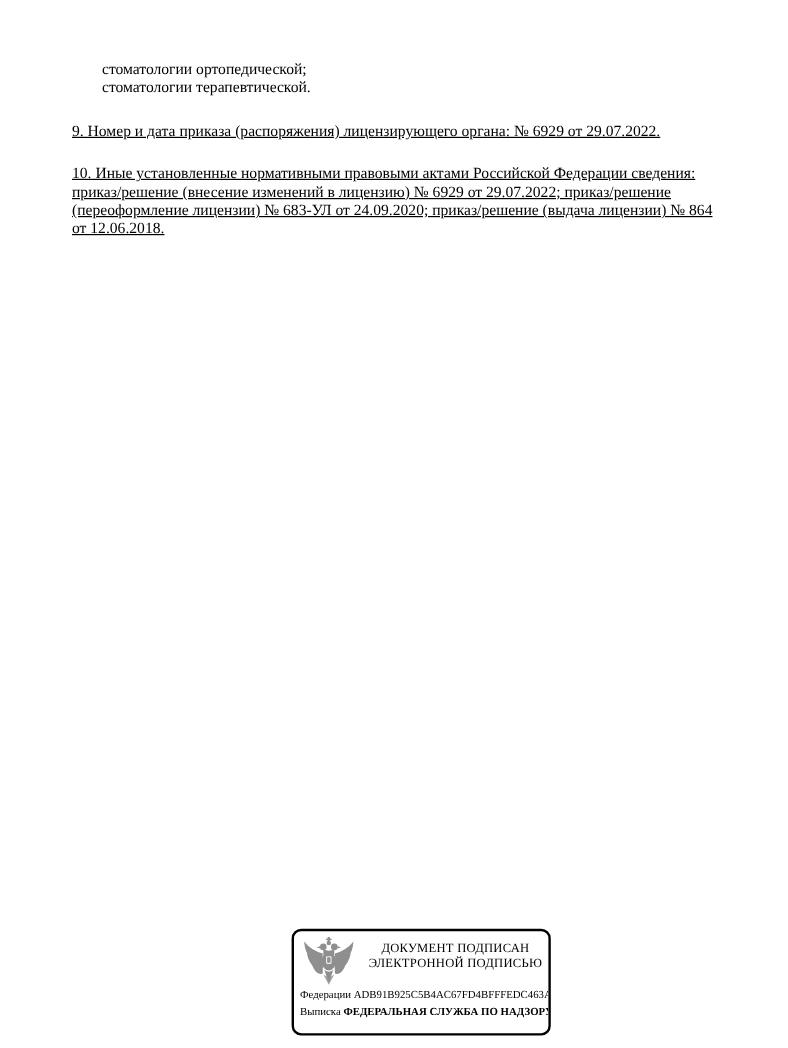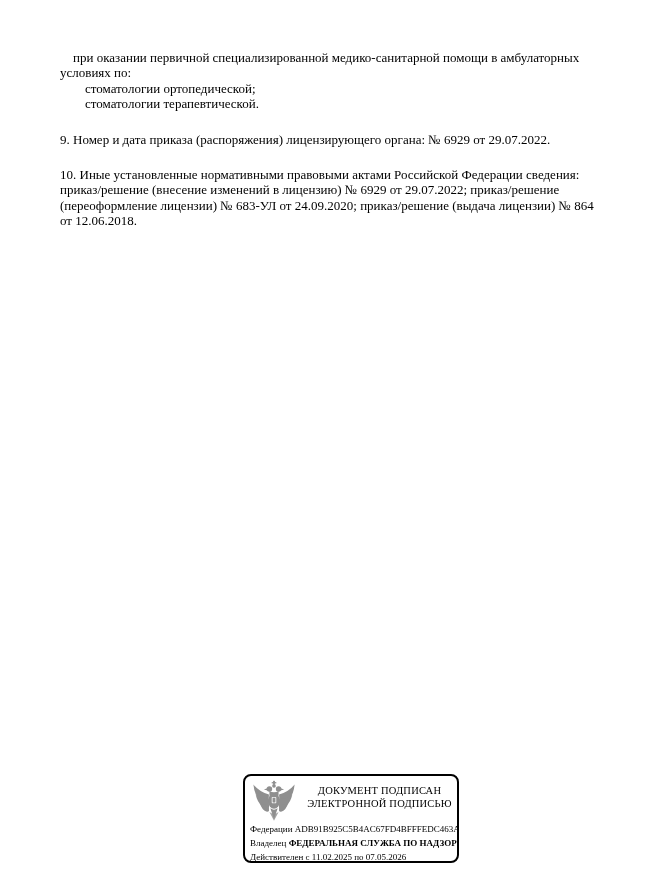--- a/index.html
+++ b/index.html
@@ -16,21 +16,21 @@
     position: absolute;
     left: 60px;
     top: 50px;
     width: 575px;
     font-size: 13px;
     line-height: 15.4px;
   }
   .para { margin: 0; white-space: pre; }
   .para.indent { text-indent: 13px; }
   .para.sub { padding-left: 25px; }
-  .para.gap { margin-top: 20px; }
+  .para.gap { margin-top: 20px; text-decoration: underline; }
 
   .stamp {
     position: absolute;
     left: 243px;
     top: 774px;
     width: 216px;
     height: 89px;
     box-sizing: border-box;
     border: 2px solid #000000;
     border-radius: 8px;
@@ -64,22 +64,20 @@
   }
   .sline { overflow: hidden; }
   .bold { font-weight: bold; }
 </style>
 </head>
 <body>
 
 <div class="page">
 
   <div class="content">
-    <p class="para indent">при оказании первичной специализированной медико-санитарной помощи в амбулаторных
-условиях по:</p>
     <p class="para sub">стоматологии ортопедической;
 стоматологии терапевтической.</p>
     <p class="para gap">9. Номер и дата приказа (распоряжения) лицензирующего органа: № 6929 от 29.07.2022.</p>
     <p class="para gap">10. Иные установленные нормативными правовыми актами Российской Федерации сведения:
 приказ/решение (внесение изменений в лицензию) № 6929 от 29.07.2022; приказ/решение
 (переоформление лицензии) № 683-УЛ от 24.09.2020; приказ/решение (выдача лицензии) № 864
 от 12.06.2018.</p>
   </div>
 
   <div class="stamp">
@@ -114,18 +112,17 @@
 
           <rect x="21.5" y="17.5" width="5" height="7" rx="1" fill="#ffffff" opacity="0.85"></rect>
           <rect x="22.5" y="18.5" width="3" height="5" rx="0.8" fill="#8f8f8f"></rect>
         </svg>
       </span>
       <div class="stamp-title">ДОКУМЕНТ ПОДПИСАН
 ЭЛЕКТРОННОЙ ПОДПИСЬЮ</div>
     </div>
     <div class="stamp-lines">
       <div class="sline"><span>Федерации</span> <span>ADB91B925C5B4AC67FD4BFFFEDC463AE</span></div>
-      <div class="sline"><span>Владелец</span> <span class="bold">ФЕДЕРАЛЬНАЯ СЛУЖБА ПО НАДЗОРУ В С</span></div>
-      <div class="sline">Действителен с 11.02.2025 по 07.05.2026</div>
+      <div class="sline"><span>Выписка</span> <span class="bold">ФЕДЕРАЛЬНАЯ СЛУЖБА ПО НАДЗОРУ В С</span></div>
     </div>
   </div>
 
 </div>
 
 </body></html>

